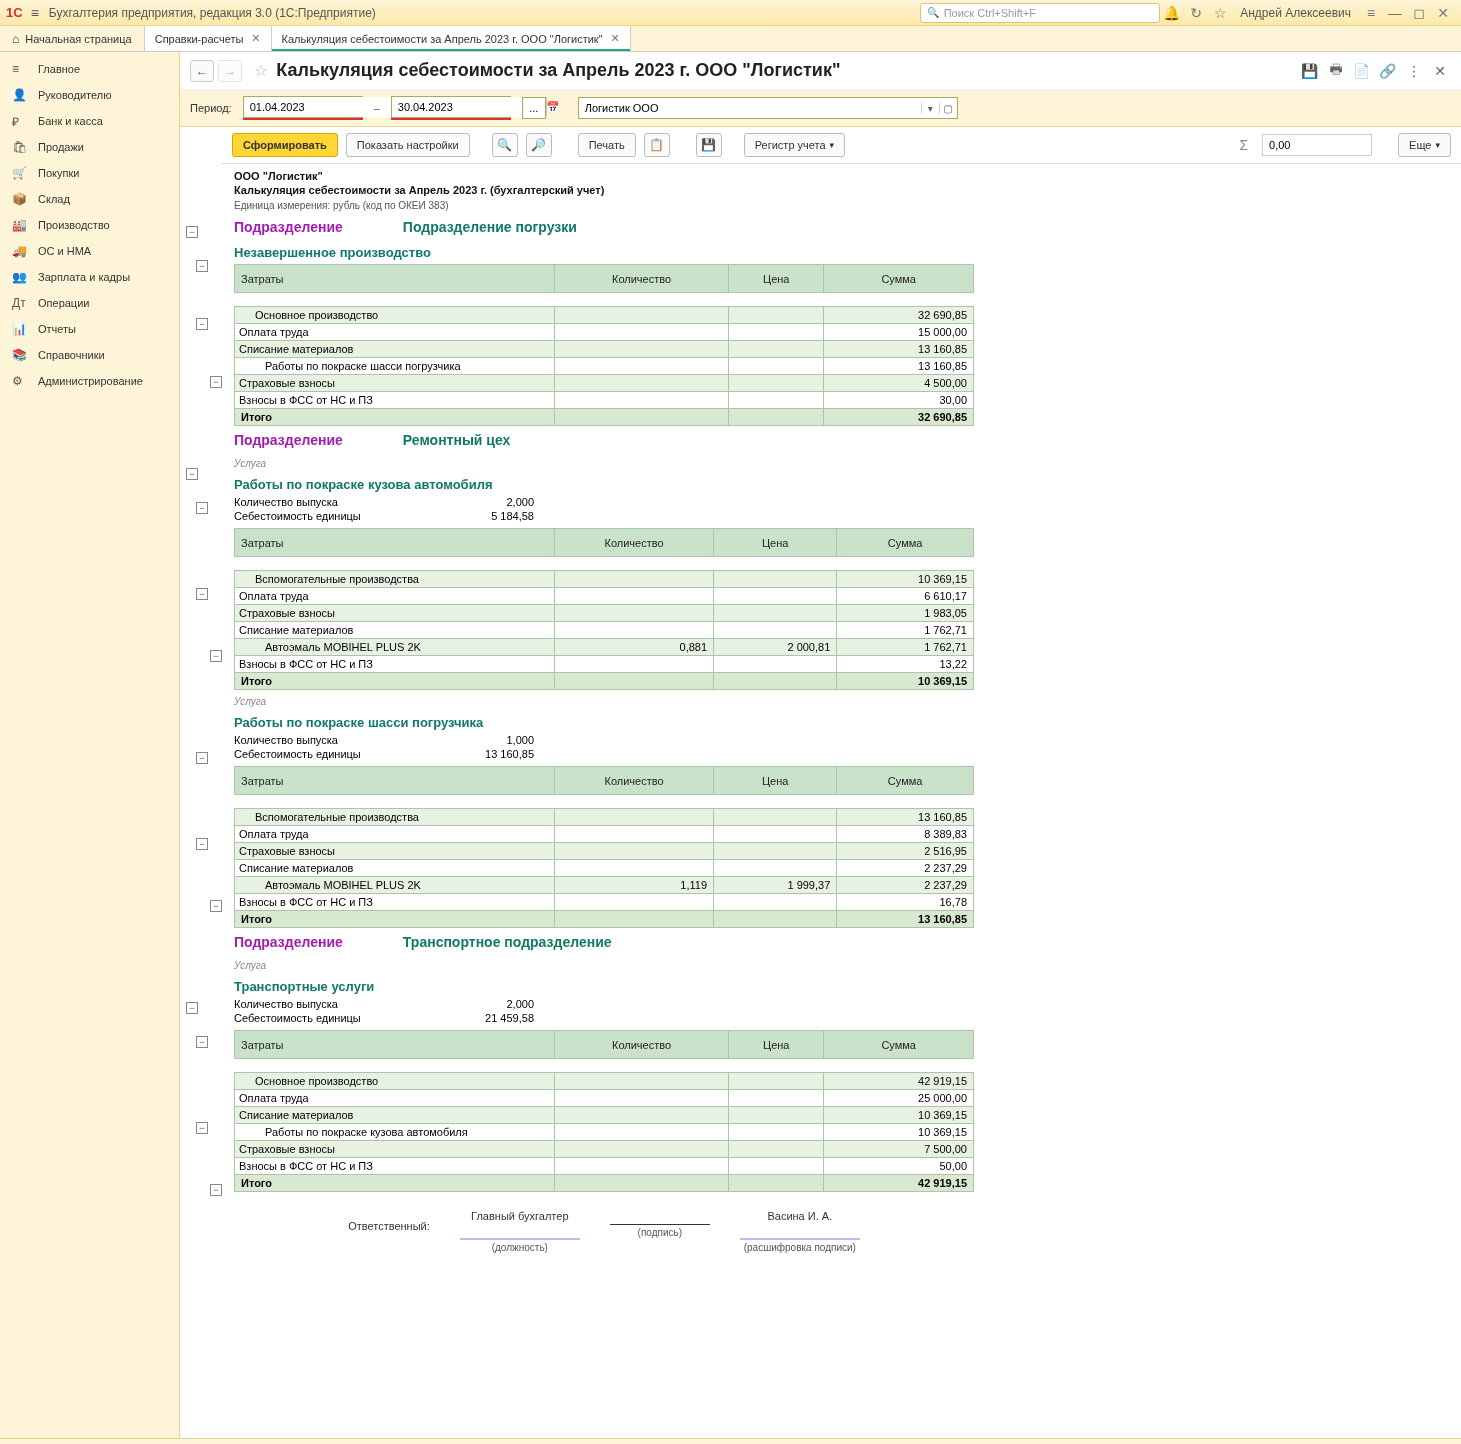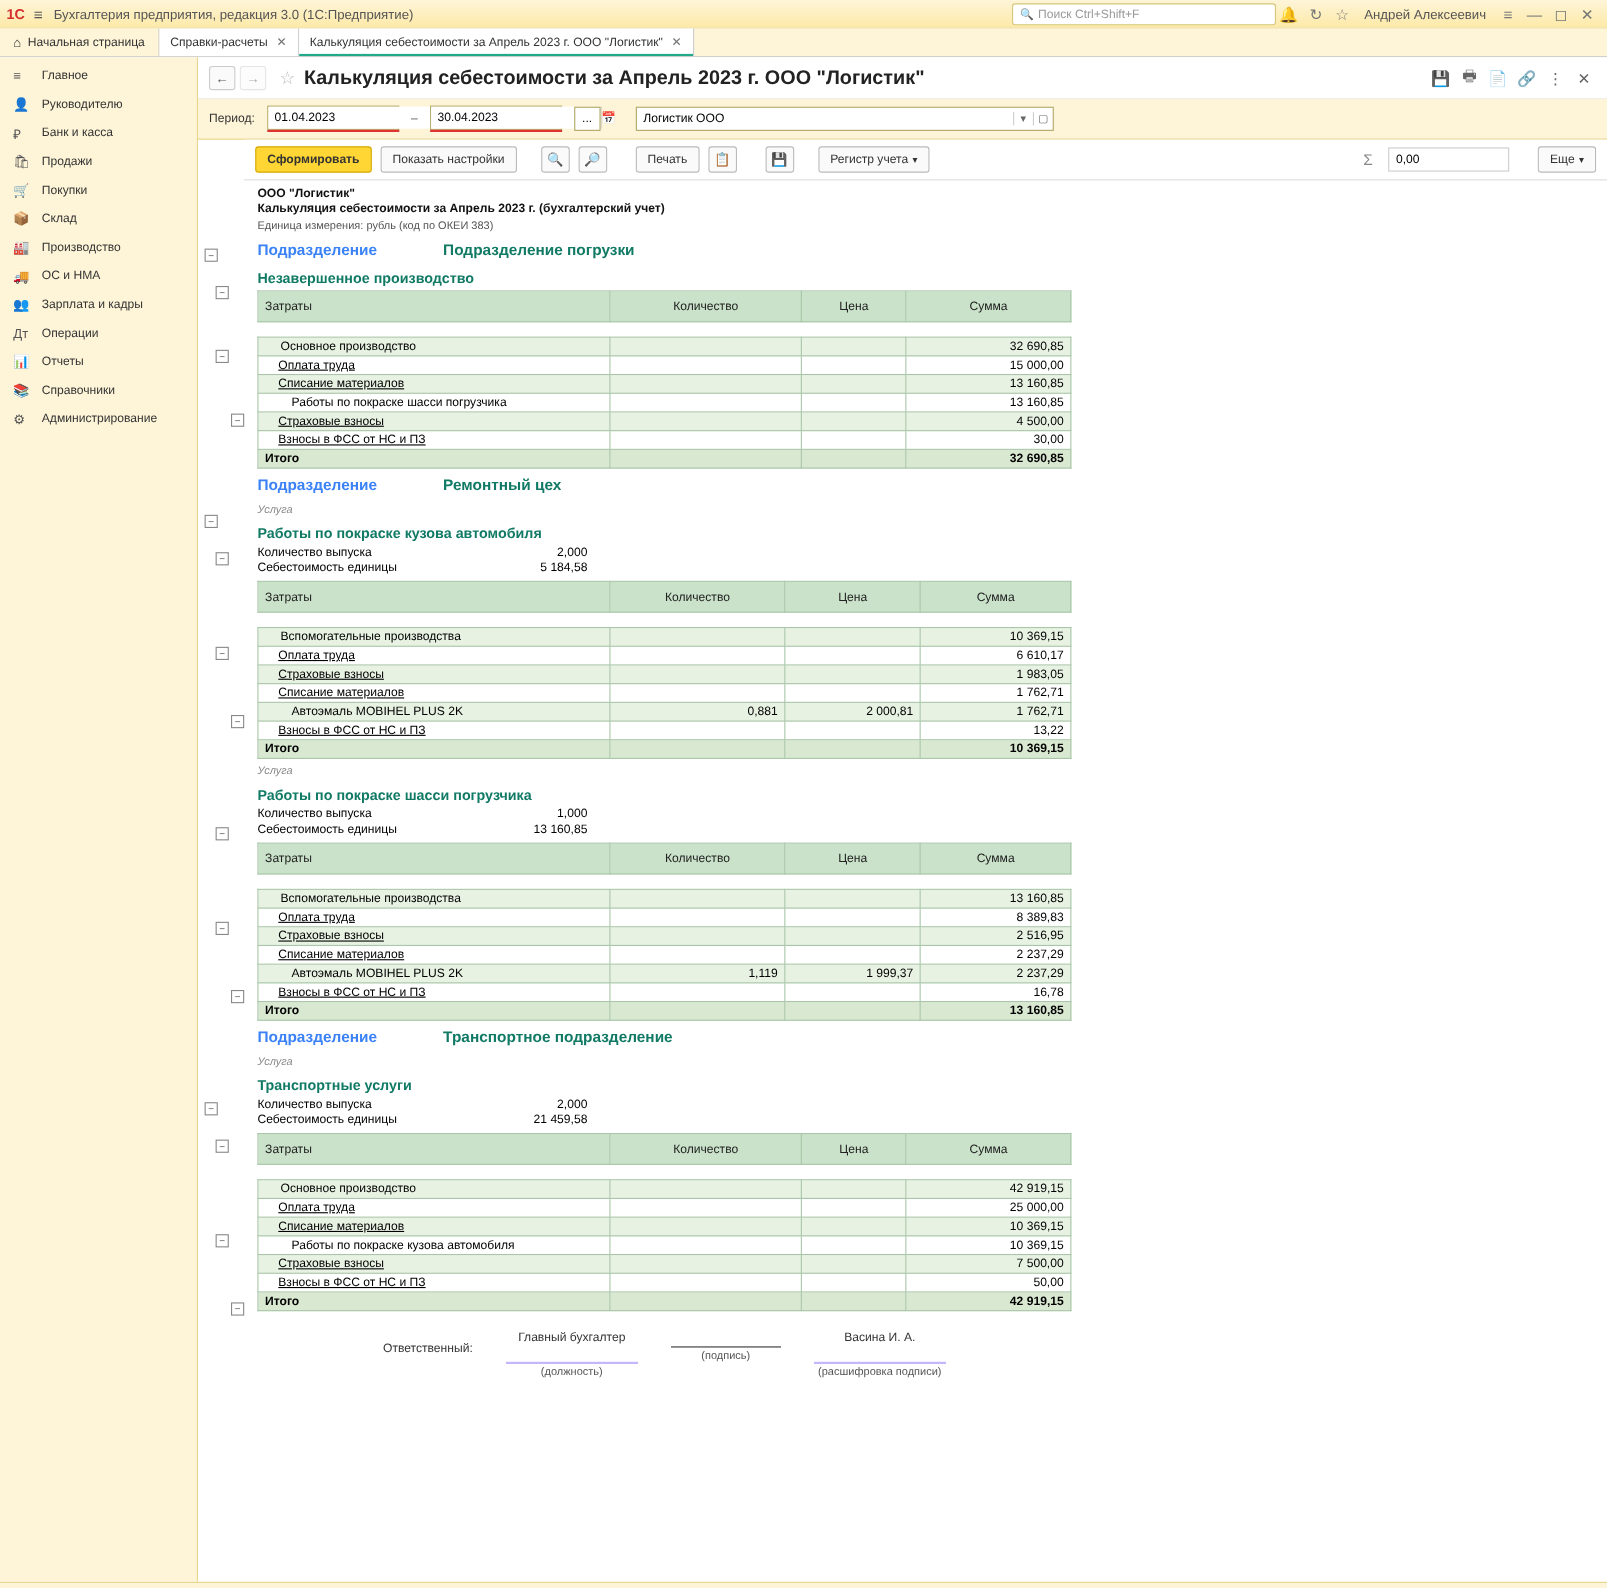--- a/index.html
+++ b/index.html
@@ -72,31 +72,31 @@
 .report { display:flex; }
 .outline { width: 48px; flex-shrink:0; }
 .outline .node { width:12px; height:12px; border:1px solid #888; background:#fff; color:#555; font-size:9px; line-height:10px; text-align:center; cursor:pointer; margin:2px 0; }
 .content { flex:1; max-width: 740px; }
 .rpt-head { font-size:11px; }
 .rpt-org { font-weight:bold; color:#111; }
 .rpt-title { font-weight:bold; color:#111; margin-top:2px; }
 .rpt-unit { font-size:10px; color:#555; margin:4px 0 8px; }
 
 .section-h { display:flex; gap: 60px; color: #117a65; font-weight:bold; font-size:14px; margin: 6px 0 10px; }
-.section-h .lbl { color:#3b82f6; }
+.section-h .lbl { color:#a21caf; }
 .subh { color:#117a65; font-weight:bold; font-size:13px; margin: 8px 0 4px; }
 .smalltag { color:#888; font-size:10px; font-style:italic; margin-top:6px; }
 
 .tbl { width:100%; border-collapse:collapse; font-size:11px; }
 .tbl th, .tbl td { border:1px solid #a9c6a9; padding:2px 6px; }
 .tbl th { background:#c9e2c9; text-align:center; font-weight:normal; color:#222; height:28px; }
 .tbl .hdr-name { text-align:left; width:320px; }
 .tbl td.num { text-align:right; white-space:nowrap; }
 .tbl tr.lvl0 td:first-child { padding-left:20px; }
-.tbl tr.lvl1 td:first-child { padding-left:18px;text-decoration:underline; }
+.tbl tr.lvl1 td:first-child { padding-left:4px; }
 .tbl tr.lvl2 td:first-child { padding-left:30px; }
 .tbl tr.alt td { background:#e8f2e3; }
 .tbl tr.total td { font-weight:bold; background:#d9e8d1; }
 .tbl tr.gap td { border:none; height:14px; }
 
 .pair { display:flex; gap: 40px; margin: 2px 0; }
 .pair .k { width: 180px; }
 .pair .v { width: 80px; text-align:right; }
 
 .sign-row { display:flex; justify-content:center; gap: 30px; margin-top: 18px; font-size:11px; color:#333; }

